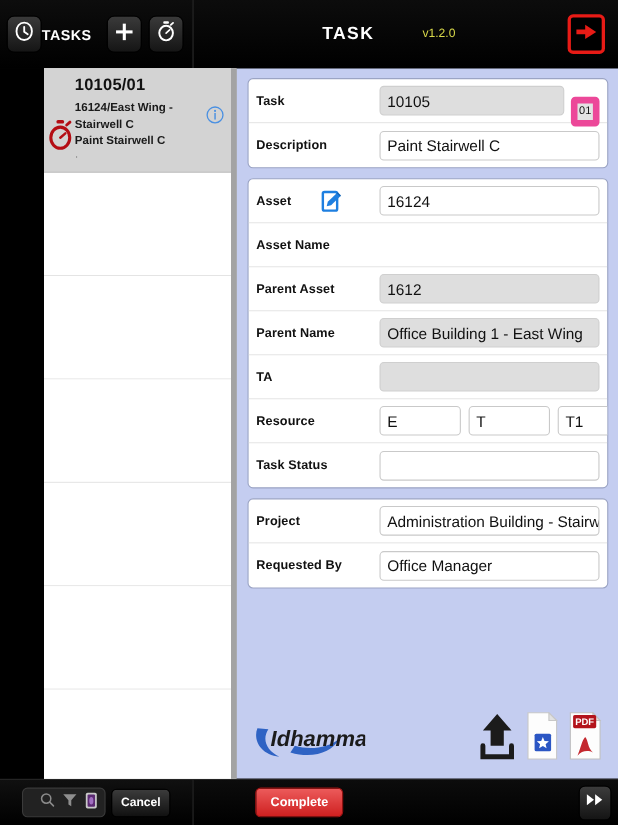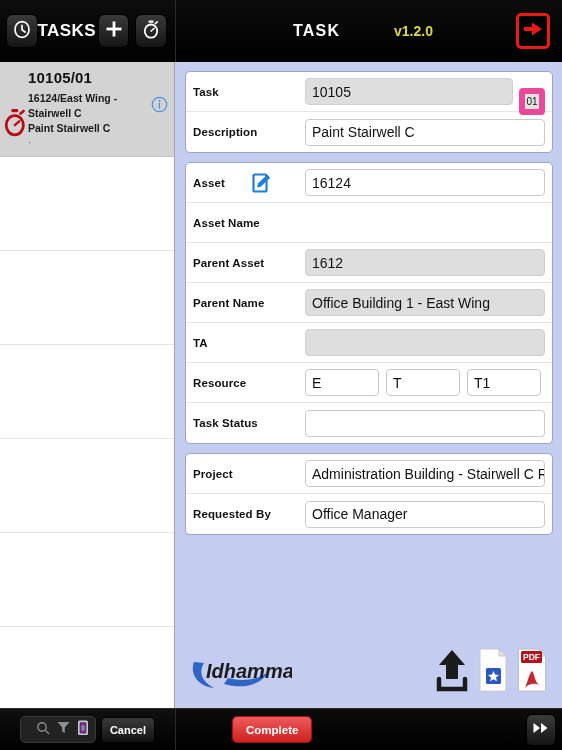--- a/index.html
+++ b/index.html
@@ -48,43 +48,42 @@
     border-radius: 7px;
     background: linear-gradient(#3a3a3a, #151515);
     border: 1px solid #000;
     display: flex; align-items: center; justify-content: center;
     cursor: pointer;
   }
   .btn-history { margin-left: 6px; }
   .tasks-label {
     flex: 1;
     color: #fff;
-    font-size: 17px;
+    font-size: 13px;
     font-weight: 700;
     letter-spacing: .4px;
     padding-right: 2px;
   }
   .btn-add { margin-right: 6px; }
   .btn-timer { margin-right: 8px; }
 
   .task-title {
     color: #fff;
     font-size: 16px;
     font-weight: 700;
     letter-spacing: 1.2px;
     position: absolute;
     left: 117px;
   }
   .version {
     color: #d8d84a;
-    font-size: 14px;
-    font-weight: 700;
+    font-size: 11px;
+    font-weight: 400;
     position: absolute;
     left: 208px;
-    margin-left: 10px;
   }
   .exit-btn {
     position: absolute;
     right: 12px;
     width: 34px; height: 36px;
     border: 3px solid #e81b16;
     border-radius: 5px;
     background: #000;
     display: flex; align-items: center; justify-content: center;
     cursor: pointer;
@@ -97,21 +96,22 @@
     min-height: 0;
   }
 
   
   .sidebar {
     width: 175px;
     flex: 0 0 175px;
     background: #fff;
     position: relative;
     overflow: hidden;
-    border-right: 1px solid #a3a3a3;
+    border-right: 5px solid #a3a3a3;
+    margin-left: 40px;
   }
   .task-row {
     position: relative;
     height: 95px;
     padding: 6px 8px 0 28px;
     background: #d3d3d3;
     border-bottom: 1px solid #c2c2c2;
   }
   .row-id {
     font-size: 15px;

